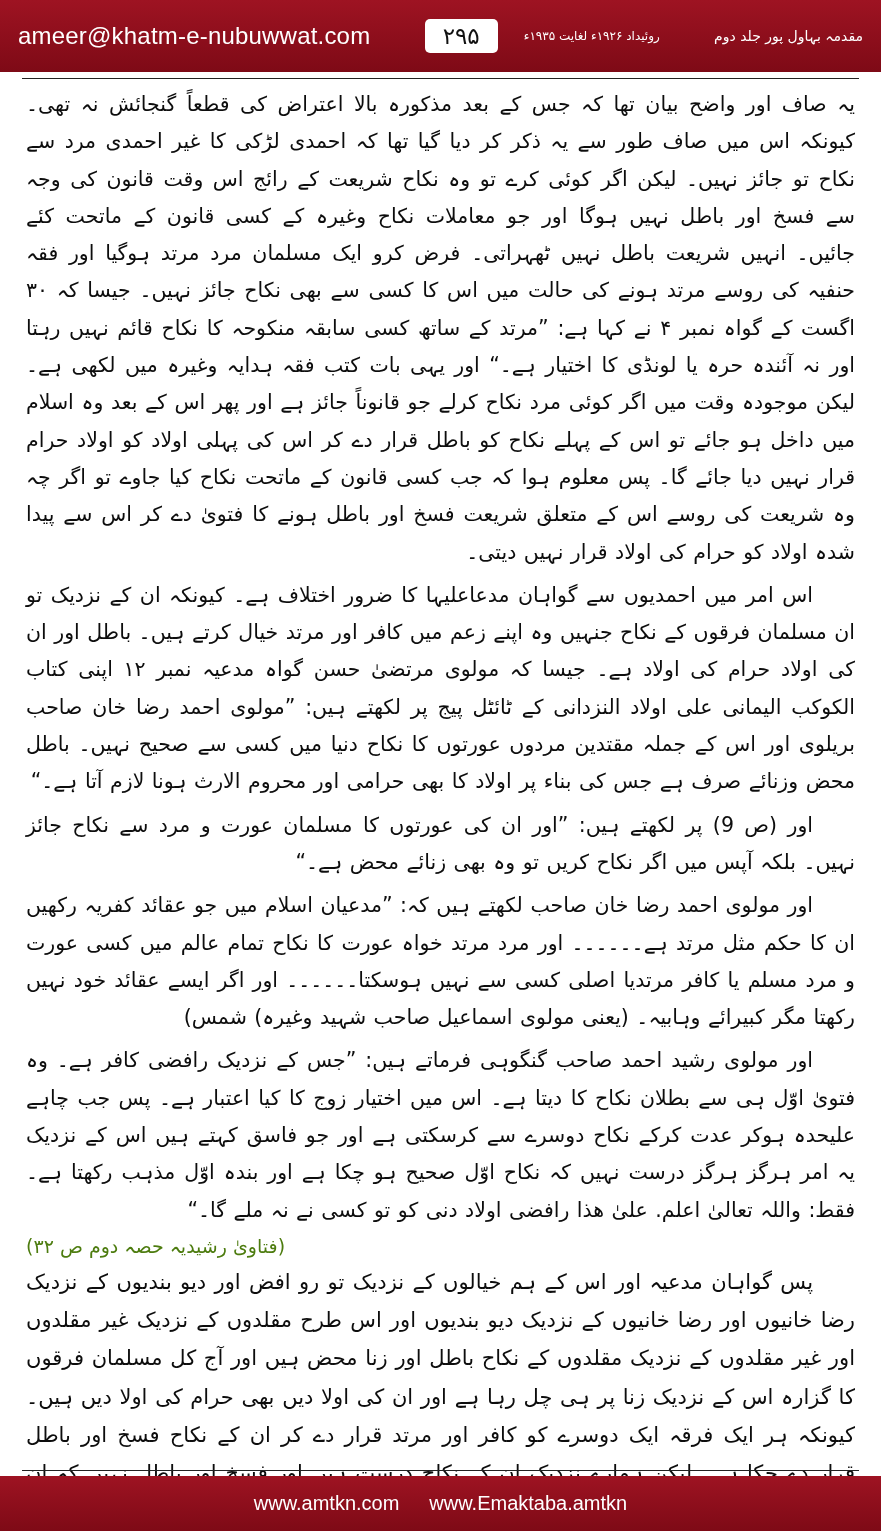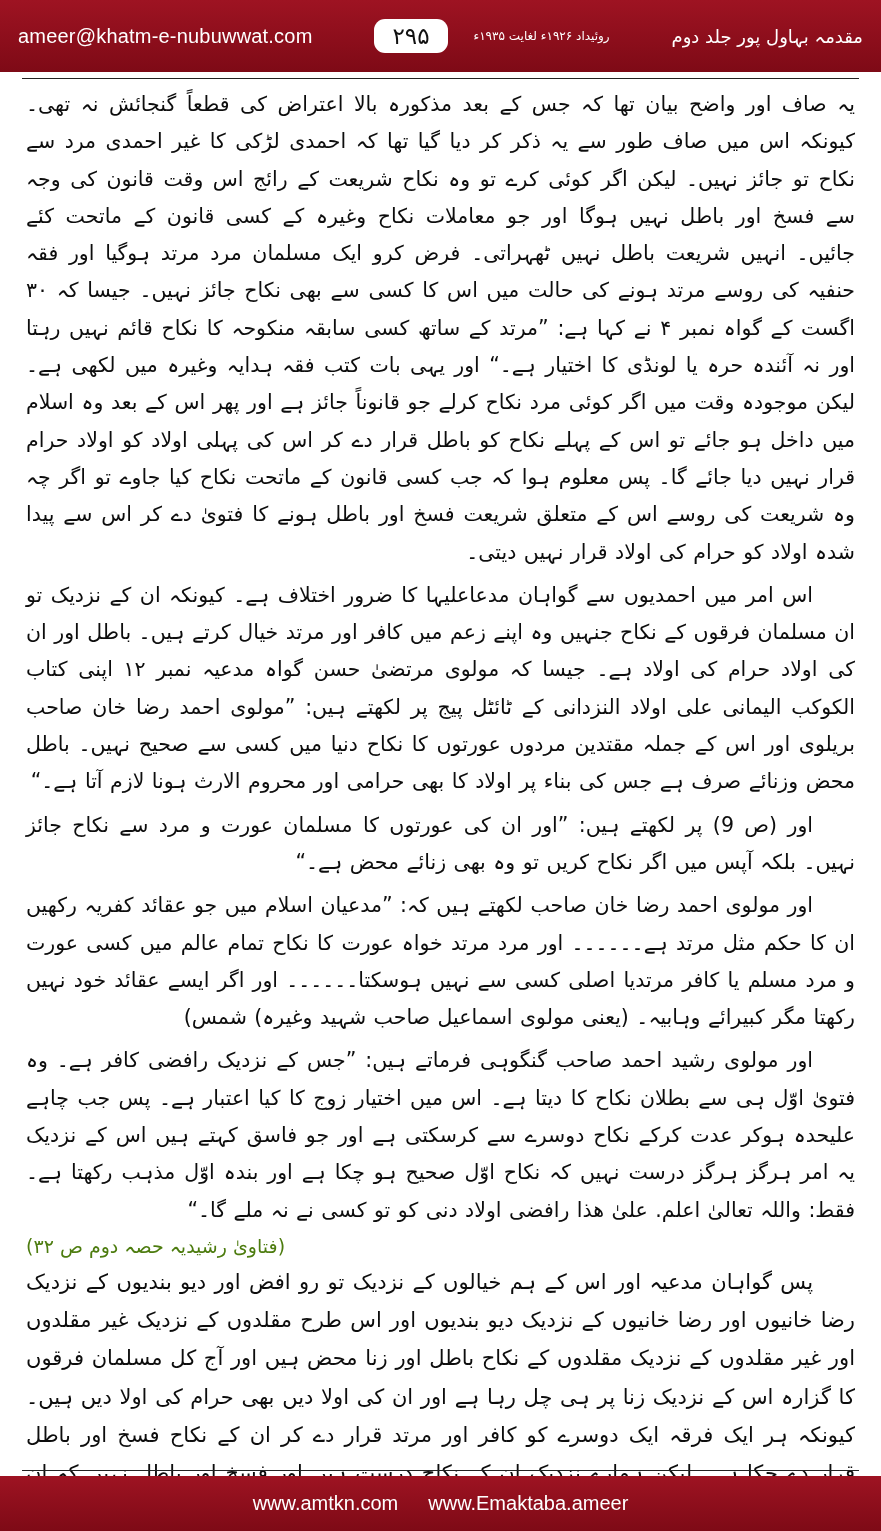--- a/index.html
+++ b/index.html
@@ -33,50 +33,50 @@
     width: 881px;
     height: 72px;
     display: flex;
     align-items: center;
     justify-content: space-between;
     padding: 0 18px;
     box-sizing: border-box;
   }
   .header-email {
     color: #ffffff;
-    font-size: 20px;
+    font-size: 24px;
     font-family: "Liberation Sans", sans-serif;
     letter-spacing: 0.2px;
     white-space: nowrap;
     direction: ltr;
   }
   .header-center {
     display: flex;
     align-items: center;
     gap: 26px;
   }
   .page-number-box {
     background: #ffffff;
     color: #111111;
     font-size: 23px;
     padding: 3px 18px;
     font-family: "DejaVu Sans", sans-serif;
-    border-radius: 11px;
+    border-radius: 5px;
     line-height: 1.25;
   }
   .header-date {
     color: #ffffff;
     font-size: 12px;
     direction: rtl;
     white-space: nowrap;
     font-family: "DejaVu Sans", sans-serif;
   }
   .header-title {
     color: #ffffff;
-    font-size: 18px;
+    font-size: 14px;
     direction: rtl;
     white-space: nowrap;
     font-family: "DejaVu Sans", sans-serif;
   }
 
   
   .content {
     position: absolute;
     top: 80px;
     left: 0;
@@ -178,16 +178,16 @@
     <p class="para indent">اور مولوی احمد رضا خان صاحب لکھتے ہیں کہ: ”مدعیان اسلام میں جو عقائد کفریہ رکھیں ان کا حکم مثل مرتد ہے۔۔۔۔۔۔ اور مرد مرتد خواہ عورت کا نکاح تمام عالم میں کسی عورت و مرد مسلم یا کافر مرتدیا اصلی کسی سے نہیں ہوسکتا۔۔۔۔۔۔ اور اگر ایسے عقائد خود نہیں رکھتا مگر کبیرائے وہابیہ۔ (یعنی مولوی اسماعیل صاحب شہید وغیرہ) شمس)</p>
     <p class="para indent">اور مولوی رشید احمد صاحب گنگوہی فرماتے ہیں: ”جس کے نزدیک رافضی کافر ہے۔ وہ فتویٰ اوّل ہی سے بطلان نکاح کا دیتا ہے۔ اس میں اختیار زوج کا کیا اعتبار ہے۔ پس جب چاہے علیحدہ ہوکر عدت کرکے نکاح دوسرے سے کرسکتی ہے اور جو فاسق کہتے ہیں اس کے نزدیک یہ امر ہرگز ہرگز درست نہیں کہ نکاح اوّل صحیح ہو چکا ہے اور بندہ اوّل مذہب رکھتا ہے۔ فقط: واللہ تعالیٰ اعلم. علیٰ ھذا رافضی اولاد دنی کو تو کسی نے نہ ملے گا۔“</p>
     <div class="ref-line">(فتاویٰ رشیدیہ حصہ دوم ص ۳۲)</div>
     <p class="para indent bigger">پس گواہان مدعیہ اور اس کے ہم خیالوں کے نزدیک تو رو افض اور دیو بندیوں کے نزدیک رضا خانیوں اور رضا خانیوں کے نزدیک دیو بندیوں اور اس طرح مقلدوں کے نزدیک غیر مقلدوں اور غیر مقلدوں کے نزدیک مقلدوں کے نکاح باطل اور زنا محض ہیں اور آج کل مسلمان فرقوں کا گزارہ اس کے نزدیک زنا پر ہی چل رہا ہے اور ان کی اولا دیں بھی حرام کی اولا دیں ہیں۔ کیونکہ ہر ایک فرقہ ایک دوسرے کو کافر اور مرتد قرار دے کر ان کے نکاح فسخ اور باطل قرار دے چکا ہے۔ لیکن ہمارے نزدیک ان کے نکاح درست ہیں اور فسخ اور باطل نہیں کہ ان کی اولادوں کی اولاد نزدنا قرار دینا پڑے۔ کیونکہ وہ ایک رائج الوقت شرعی قانون کے ماتحت کئے گئے ہیں اور اس قانون کی روسے تمام مدعیان اسلام مسلمان قرار دیئے گئے ہیں۔ ہاں! اگر کوئی ریاست مولویوں کی اس خاص شریعت کو جس کے بعض فتاویٰ</p>
   </div>
 
   <div class="rule-bottom"></div>
 
   <div class="footer-bar">
     <a class="footer-link" href="#">www.amtkn.com</a>
-    <a class="footer-link" href="#">www.Emaktaba.ameer</a>
+    <a class="footer-link" href="#">www.Emaktaba.amtkn</a>
   </div>
 
 </div>
 
 </body></html>

